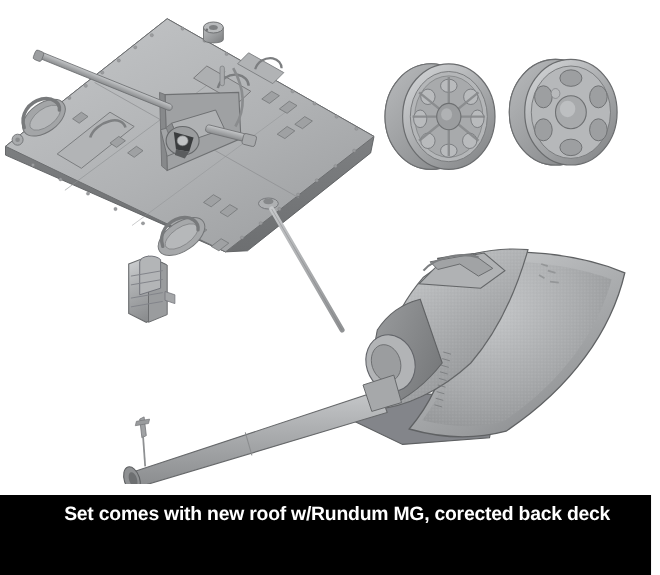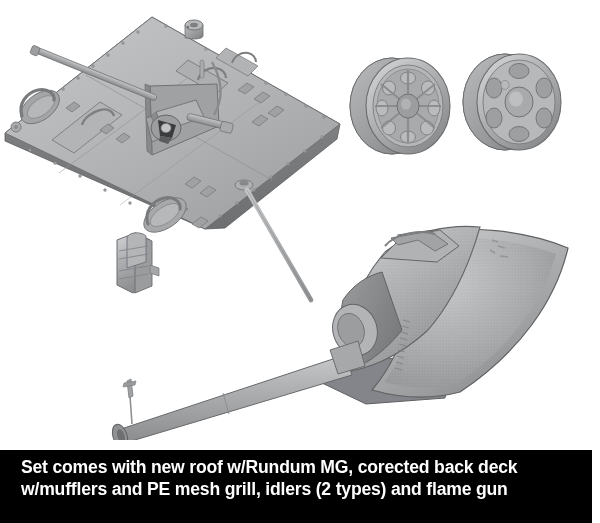--- a/index.html
+++ b/index.html
@@ -8,20 +8,21 @@
     width:600px;height:523px;
     background:#ffffff;
     font-family:"Liberation Sans", sans-serif;
     overflow:hidden;
     position:relative;
   }
 
   .stage{
     position:absolute;left:0;top:0;width:600px;height:523px;
     background:#ffffff;
+    text-align:center;
   }
   .svgpart{position:absolute;left:0;top:0;}
 
   
   .caption-bar{
     position:absolute;
     left:0;top:450px;
     width:592px;height:73px;
     background:#000000;
     box-sizing:border-box;
@@ -376,17 +377,16 @@
       <path d="M 124,383 l 12,-2 l -1,4 l -12,2 z" fill="#9a9c9e" stroke="#717376" stroke-width="0.6"></path>
       <path d="M 130,396 L 132,424" stroke="#8e9092" stroke-width="1.6"></path>
     </g>
 
   </svg>
 
   <div class="white-top-strip"></div>
 
   <div class="caption-bar">
     <p class="caption-line">Set comes with new roof w/Rundum MG, corected back deck</p>
-    <p class="caption-line">w/mufflers and PE mesh grill, idlers (2 types) and flame gun</p>
   </div>
   <div class="white-right-edge"></div>
 
 </div>
 
 </body></html>

